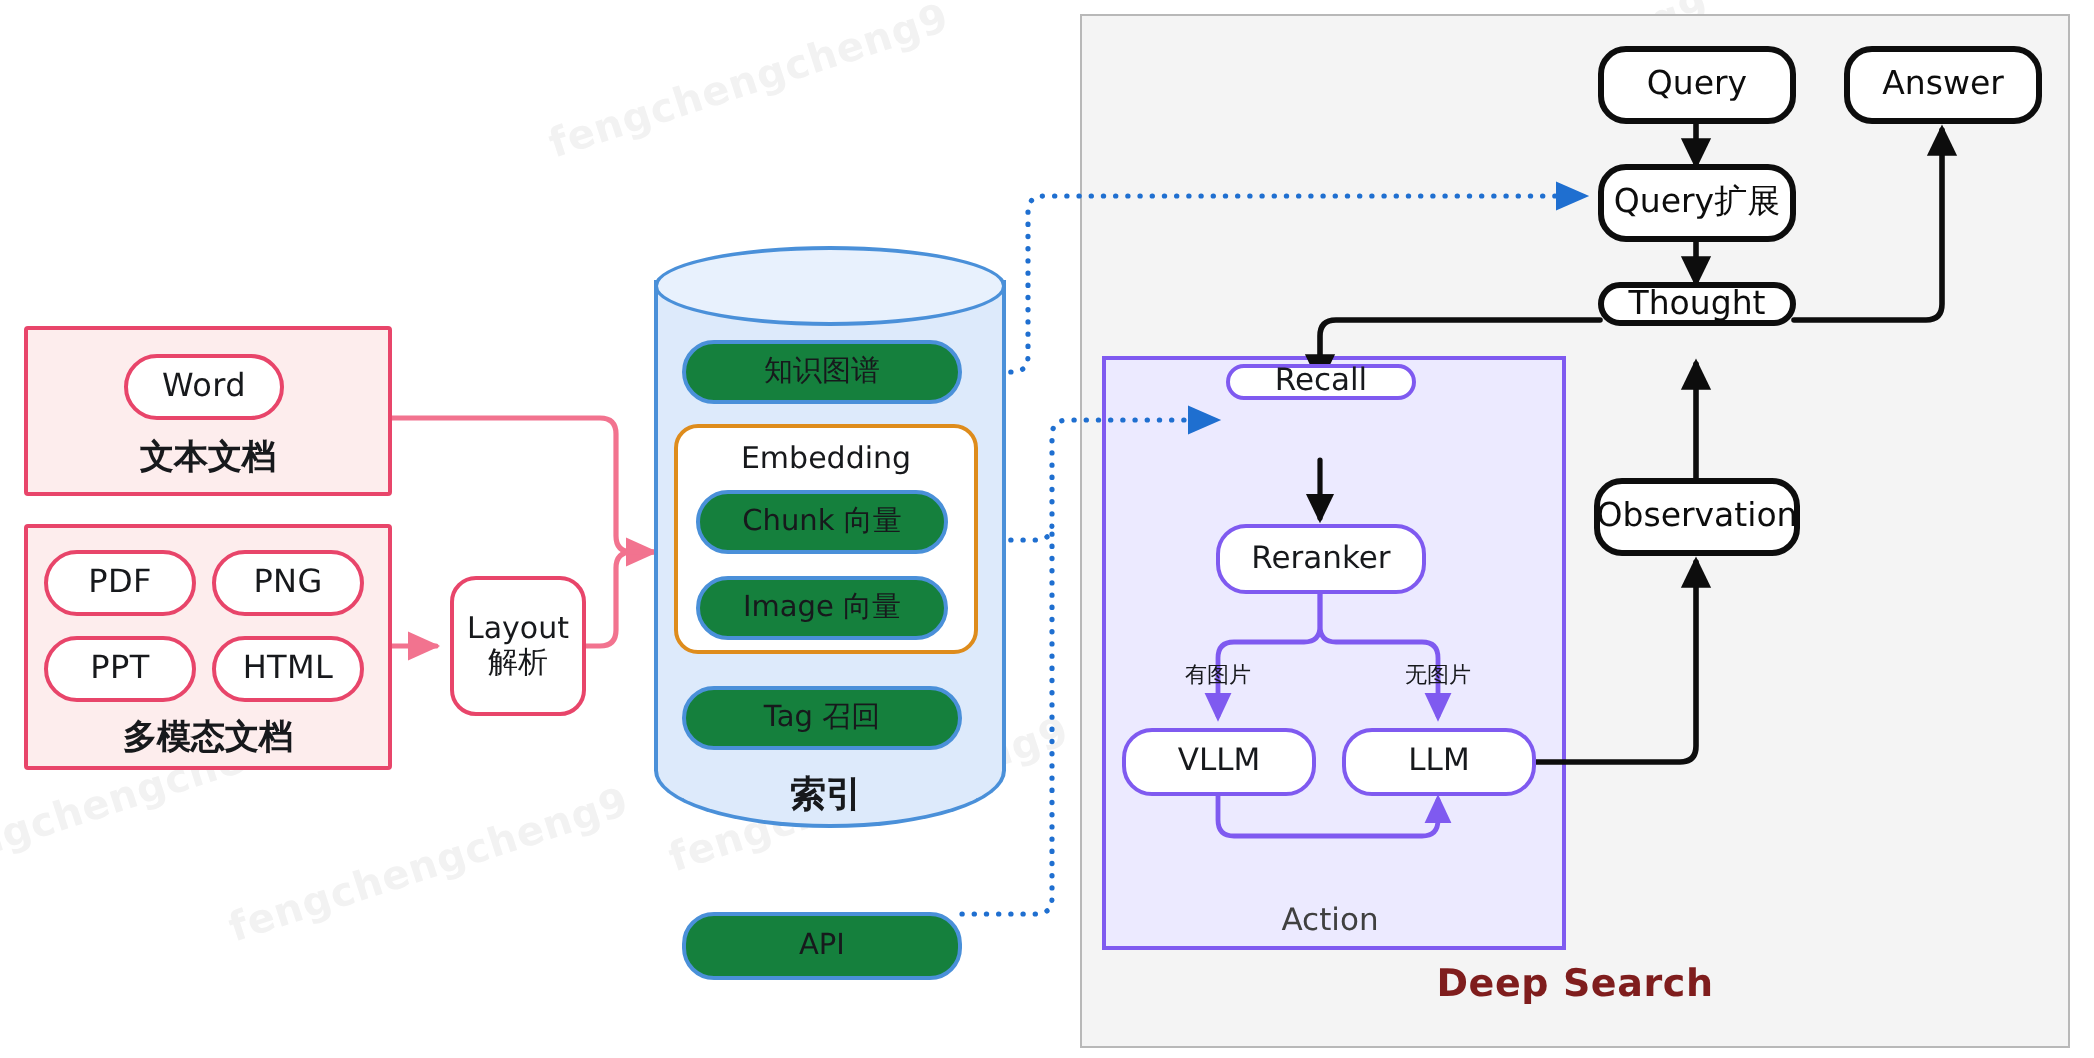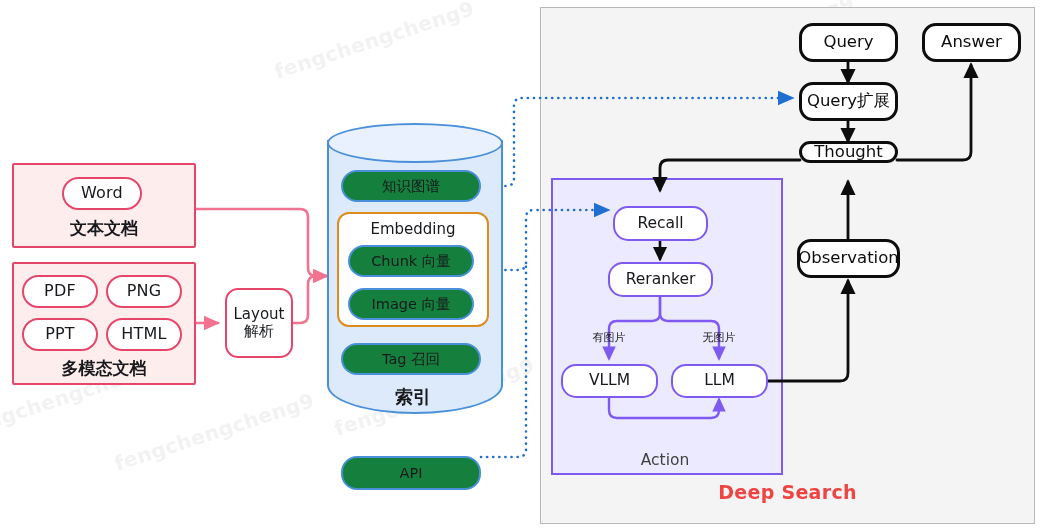--- a/index.html
+++ b/index.html
@@ -34,21 +34,21 @@
   .blue-pill{background:#15803d;border:2px solid #4a90d9;border-radius:16px;
              font-size:14.5px;}
   .orange-group{position:absolute;background:#ffffff;border:2.5px solid #de8c1c;
                 border-radius:12px;}
   .orange-title{position:absolute;font-size:15px;color:#17191c;width:100%;
                 text-align:center;}
   .cyl-caption{font-size:18px;font-weight:700;}
 
   
   .ds-panel{position:absolute;background:#f4f4f4;border:1.5px solid #b8b8b8;}
-  .ds-caption{font-size:19px;font-weight:600;color:#ef4444;letter-spacing:.3px;}
+  .ds-caption{font-size:19px;font-weight:600;color:#7f1d1d;letter-spacing:.3px;}
   .black-pill{background:#ffffff;border:3px solid #0d0d0d;border-radius:14px;
               font-size:16.5px;color:#0d0d0d;}
 
   
   .action-panel{position:absolute;background:#eceaff;border:2px solid #7f5af0;}
   .purple-pill{background:#ffffff;border:2.5px solid #7f5af0;border-radius:15px;
                font-size:15.5px;color:#17191c;}
   .action-caption{font-size:15.5px;color:#404040;}
   .branch-label{font-size:11px;color:#17191c;}
 
@@ -158,21 +158,21 @@
     <div class="node blue-pill" style="left:341px;top:440px;width:140px;height:34px;margin-top:16px;">API</div>
 
     <div class="node black-pill" style="left:799px;top:23px;width:99px;height:39px;">Query</div>
     <div class="node black-pill" style="left:922px;top:23px;width:99px;height:39px;">Answer</div>
     <div class="node black-pill" style="left:799px;top:82px;width:99px;height:39px;">Query扩展</div>
     <div class="node black-pill" style="left:799px;top:141px;width:99px;height:22px;">Thought</div>
     <div class="node black-pill" style="left:797px;top:239px;width:103px;height:39px;">Observation</div>
 
     <div class="lbl ds-caption" style="left:680px;top:480px;width:215px;height:24px;">Deep Search</div>
 
-    <div class="node purple-pill" style="left:613px;top:206px;width:95px;height:35px;">Recall</div>
+    <div class="node purple-pill" style="left:613px;top:182px;width:95px;height:18px;">Recall</div>
     <div class="node purple-pill" style="left:608px;top:262px;width:105px;height:35px;">Reranker</div>
     <div class="node purple-pill" style="left:561px;top:364px;width:97px;height:34px;">VLLM</div>
     <div class="node purple-pill" style="left:671px;top:364px;width:97px;height:34px;">LLM</div>
 
     <div class="lbl branch-label" style="left:585px;top:330px;width:48px;height:14px;">有图片</div>
     <div class="lbl branch-label" style="left:695px;top:330px;width:48px;height:14px;">无图片</div>
 
     <div class="lbl action-caption" style="left:551px;top:450px;width:228px;height:20px;">Action</div>
 
   </div>

